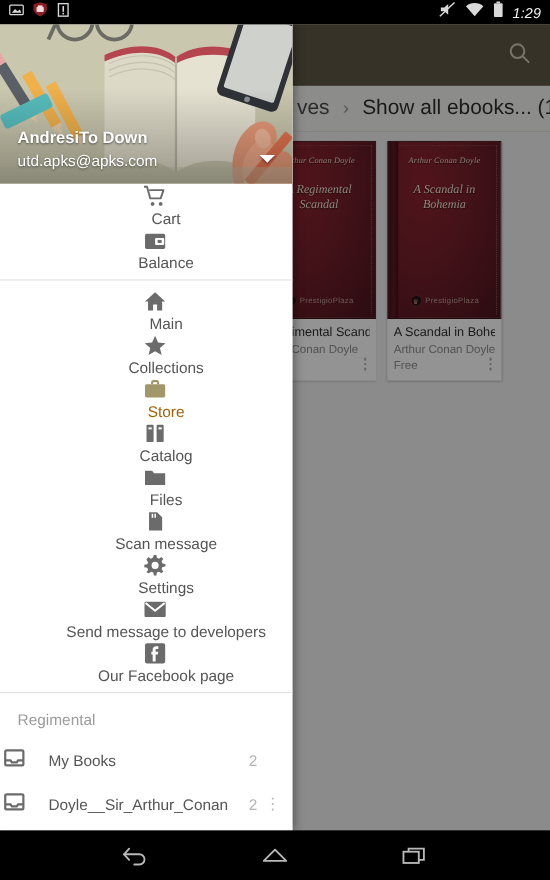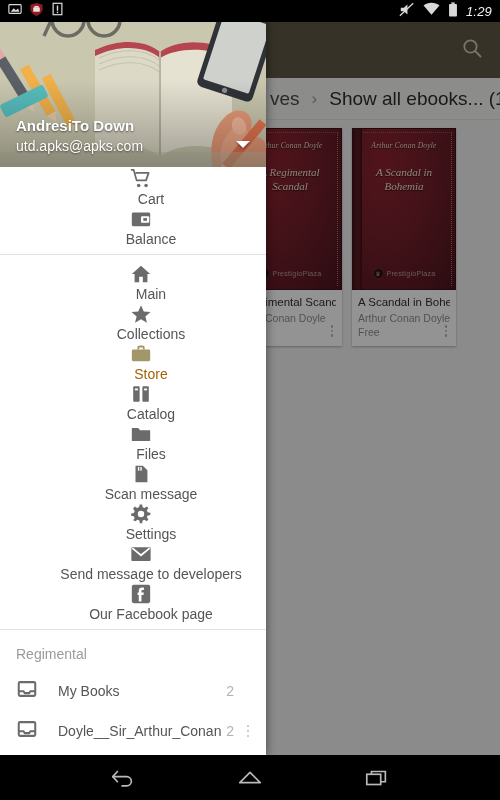--- a/index.html
+++ b/index.html
@@ -144,21 +144,21 @@
     height:40px; display:flex; align-items:center; padding:0 0 0 16px; cursor:pointer;flex-direction:column;
   }
   .drow .dicon{width:24px;height:24px;display:flex;align-items:center;justify-content:center;flex:0 0 24px;}
   .drow .dlabel{margin-left:20px;font-size:14px;color:#555;white-space:nowrap;}
   .drow.active .dlabel{color:#a16207;}
   .divider{height:1px;background:#e2e2e2;margin:7px 0;}
   .section-title{
     height:34px;display:flex;align-items:center;padding-left:16px;
     font-size:14px;color:#9b9b9b;
   }
-  .crow{height:40px;display:flex;align-items:center;padding:0 10px 0 16px;cursor:pointer;}
+  .crow{height:40px;display:flex;align-items:center;padding:0 10px 0 2px;cursor:pointer;}
   .crow .dlabel{margin-left:20px;font-size:14px;color:#555;white-space:nowrap;flex:1 1 auto;overflow:hidden;}
   .ccount{font-size:14px;color:#b3b3b3;margin-right:6px;}
   .cmore{width:16px;height:18px;display:flex;flex-direction:column;align-items:center;justify-content:center;gap:2.5px;cursor:pointer;}
   .cmore i{width:2.5px;height:2.5px;border-radius:50%;background:#bdbdbd;display:block;}
   .cmore.hidden i{background:transparent;}
 
   
   .navbar{
     position:absolute; bottom:0; left:0; width:500px; height:45px;
     background:#000; z-index:70;

